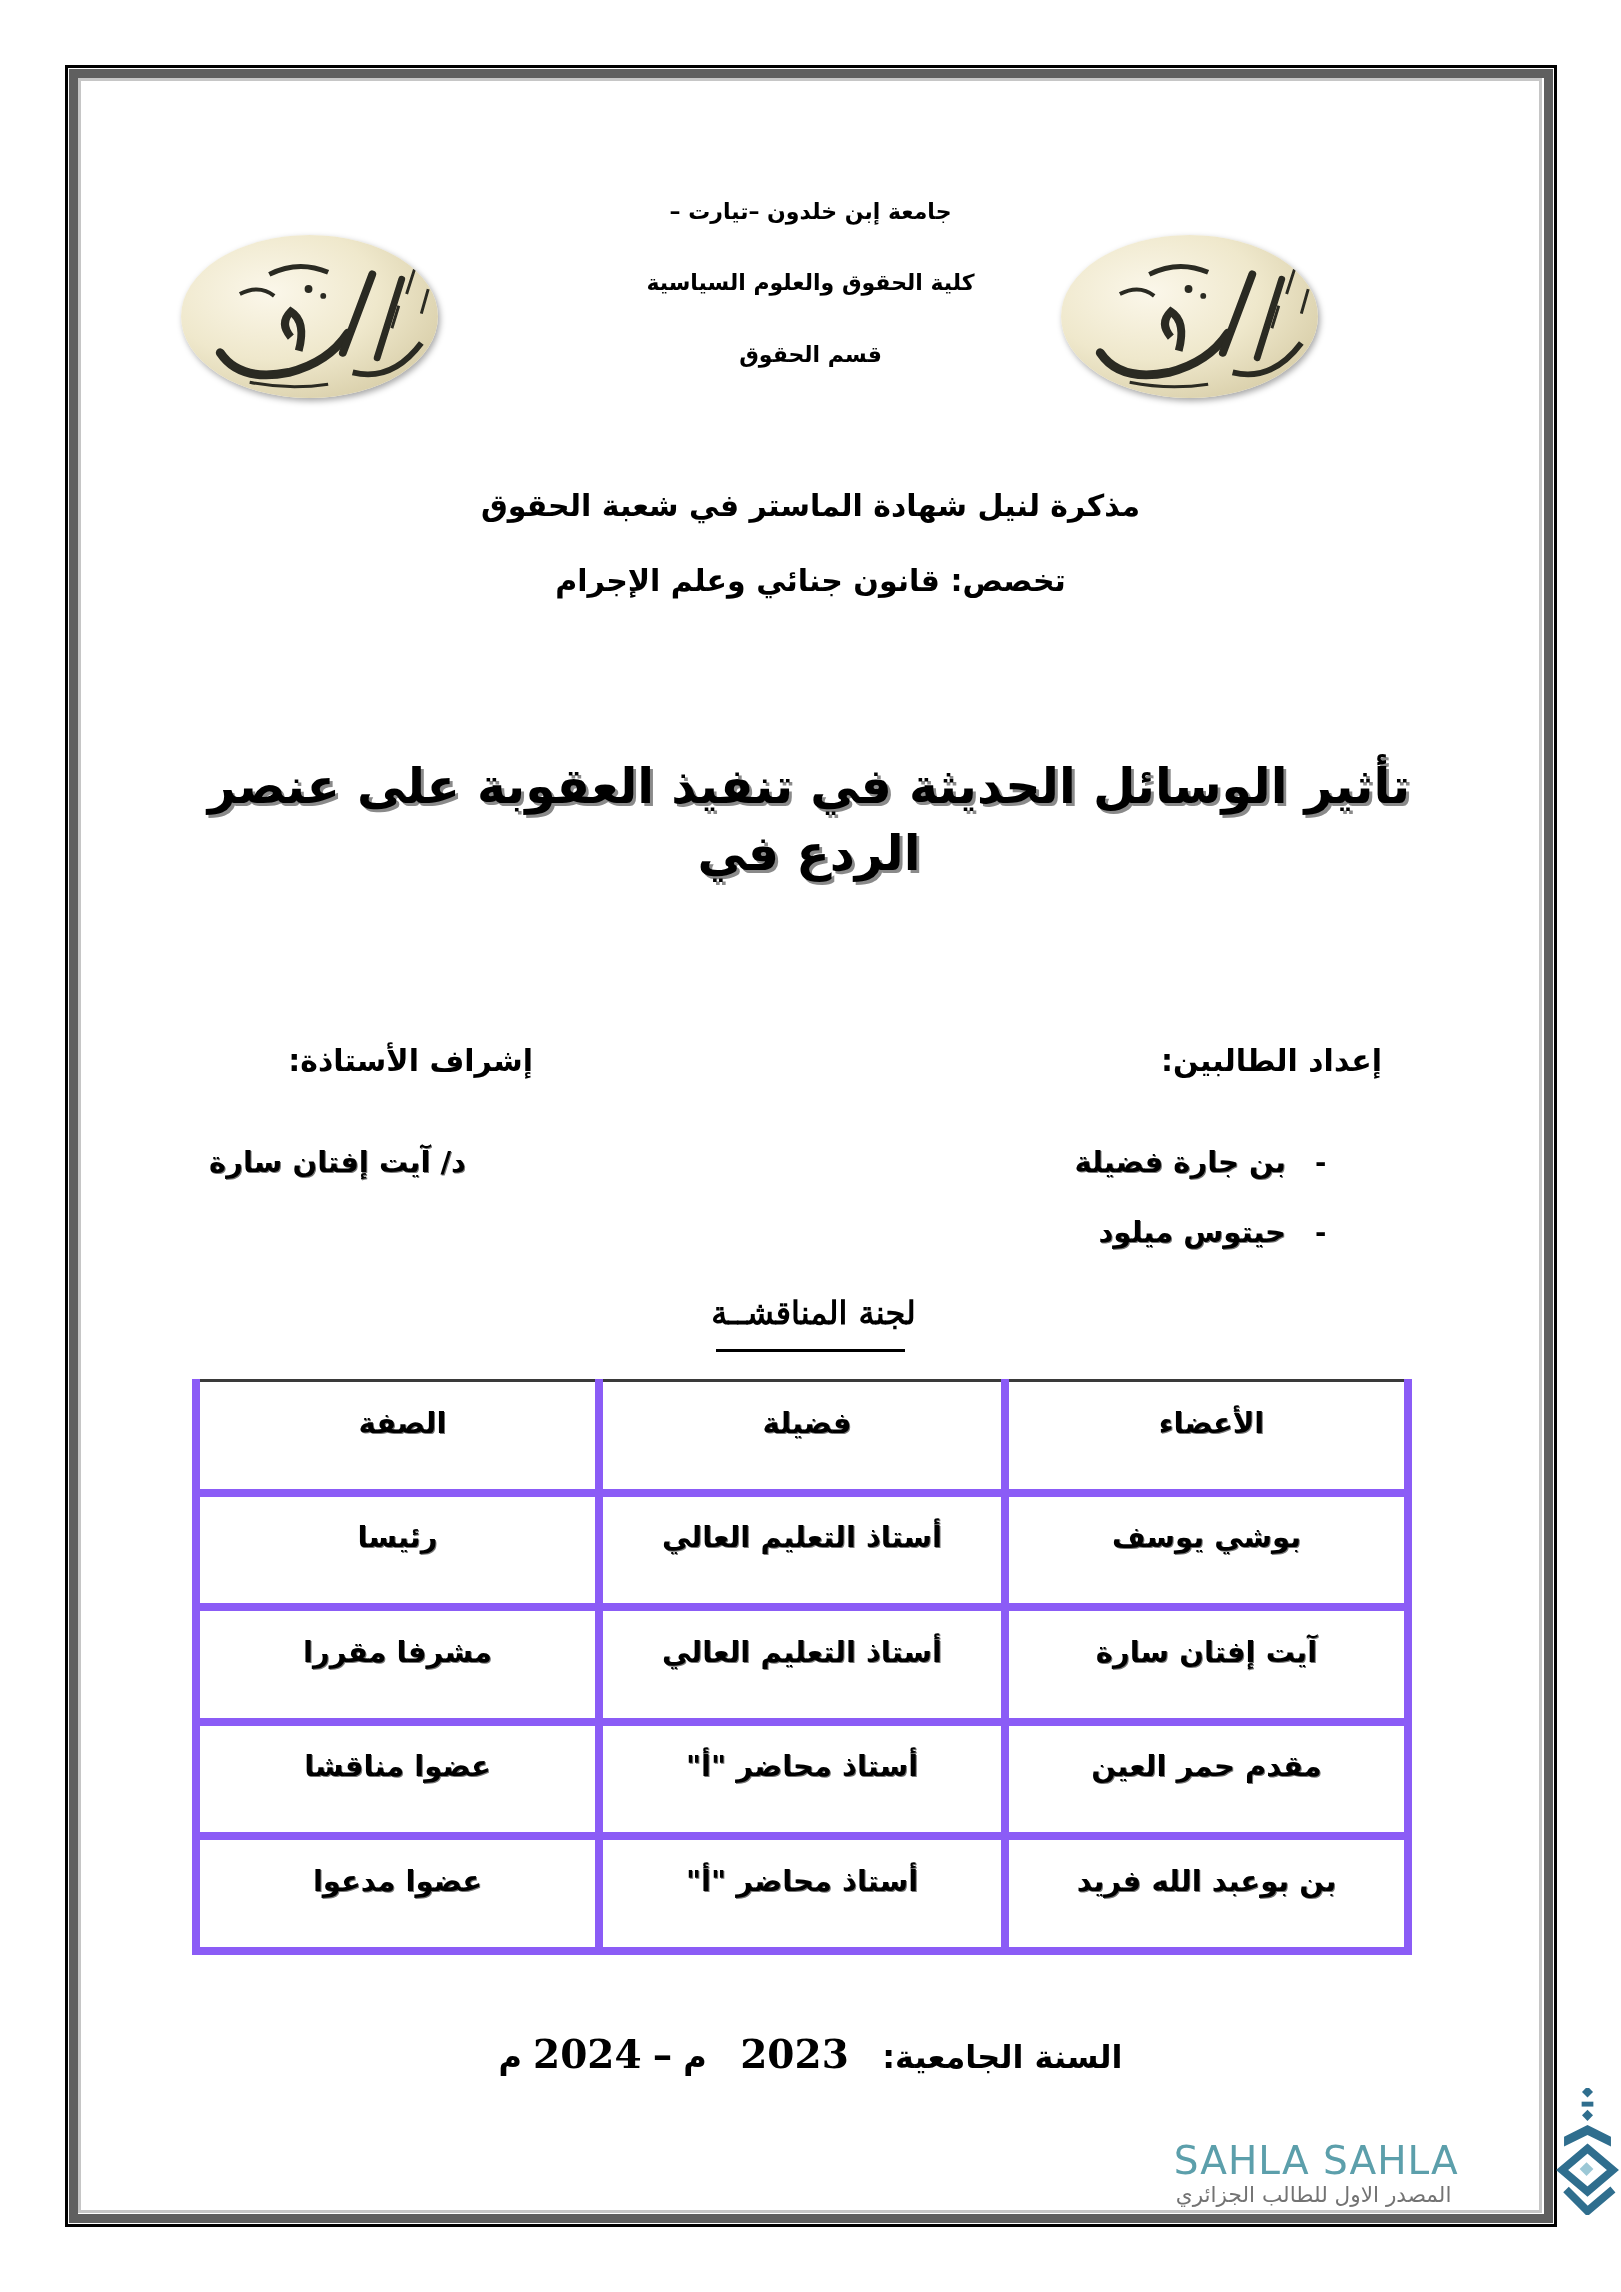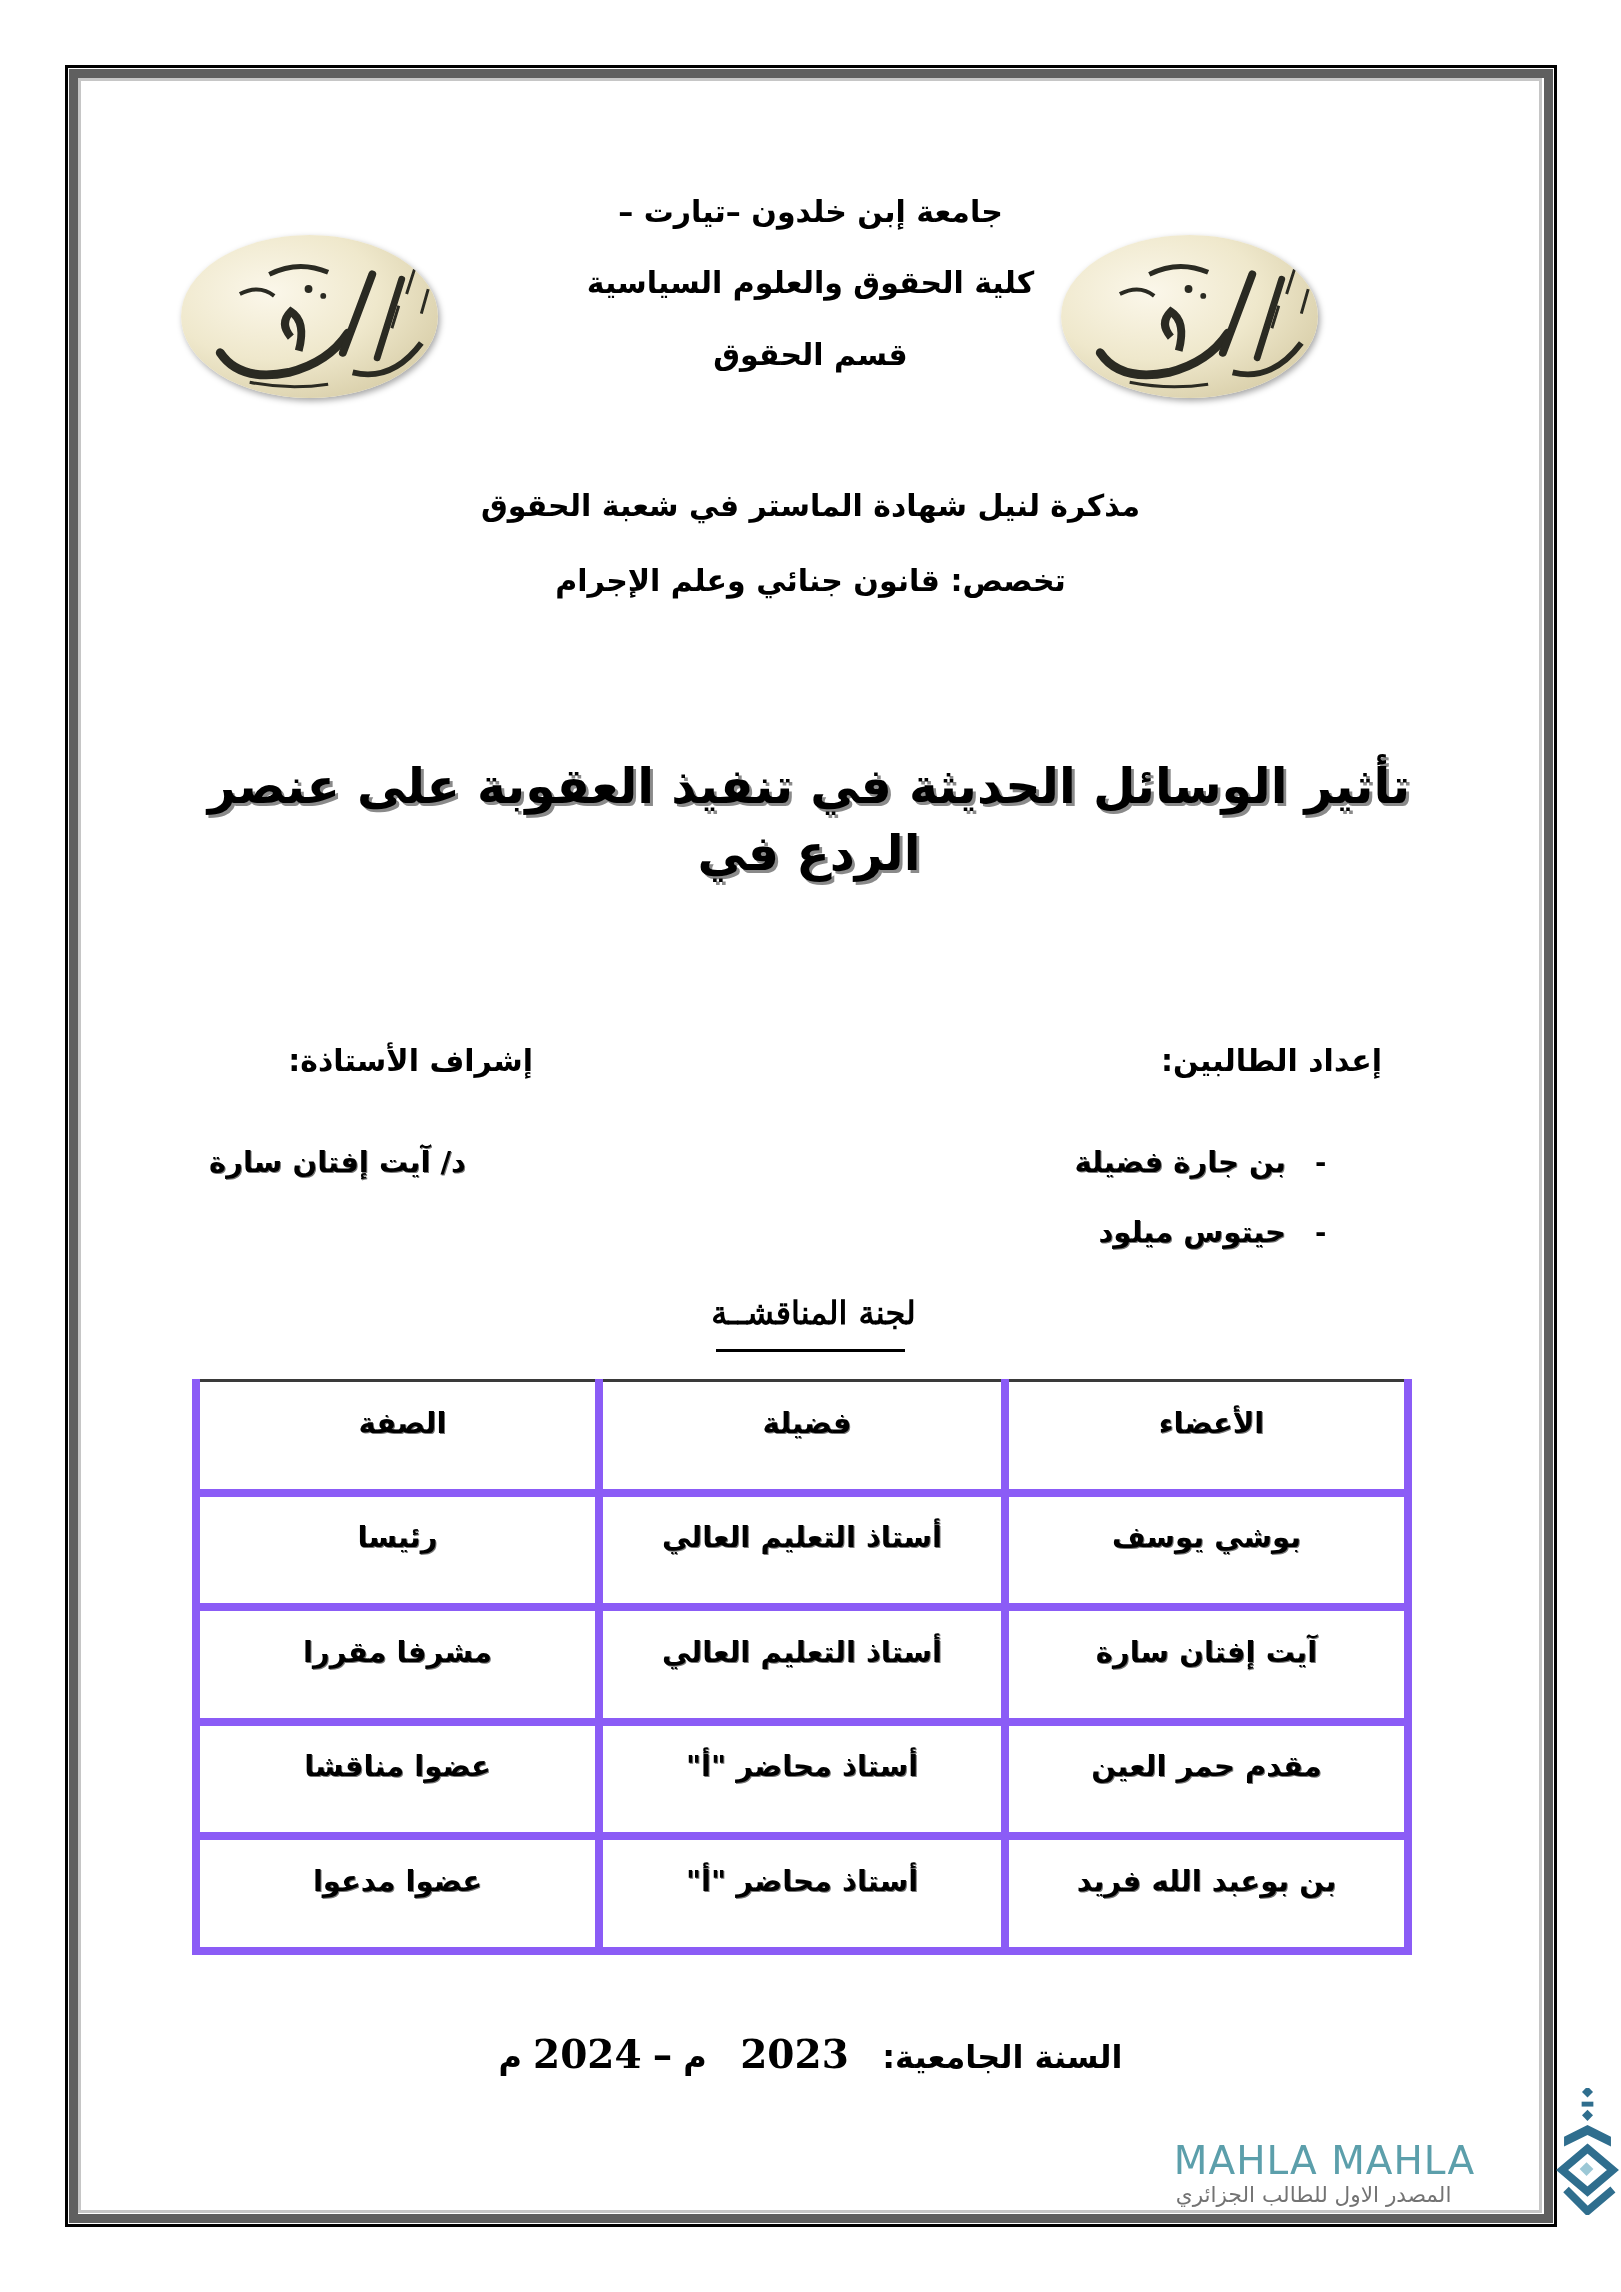--- a/index.html
+++ b/index.html
@@ -46,21 +46,21 @@
     .center-line {
       position: absolute;
       left: 0;
       width: 1621px;
       text-align: center;
       font-weight: bold;
       direction: rtl;
       white-space: nowrap;
     }
     .header-line {
-      font-size: 30px;
+      font-size: 22px;
       line-height: 39px;
     }
     .degree-line {
       font-size: 30px;
       line-height: 39px;
     }
     .thesis-title {
       position: absolute;
       left: 157px;
       width: 1304px;
@@ -309,21 +309,21 @@
   <span>&nbsp;</span>
   <span class="num">2023</span>
   <span>&nbsp;</span>
   <span>م</span>
   <span class="num">–</span>
   <span class="num">2024</span>
   <span>م</span>
 </div>
 
 <div class="watermark">
-  <div class="wm-title">MAHLA MAHLA</div>
+  <div class="wm-title">SAHLA SAHLA</div>
   <div class="wm-sub">المصدر الاول للطالب الجزائري</div>
   <svg class="wm-icon" viewBox="0 0 64 130">
     <rect x="28" y="0" width="8" height="8" transform="rotate(45 32 4)" fill="#2f6e8e"></rect>
     <rect x="26" y="14" width="12" height="5" fill="#2f6e8e"></rect>
     <rect x="28" y="24" width="8" height="8" transform="rotate(45 32 28)" fill="#2f6e8e"></rect>
     <path d="M8 50 L32 38 L56 50 L56 60 L32 48 L8 60 Z" fill="#2f6e8e"></path>
     <path d="M32 62 L58 84 L32 106 L6 84 Z" fill="none" stroke="#2f6e8e" stroke-width="8"></path>
     <rect x="26" y="78" width="10" height="10" transform="rotate(45 31 83)" fill="#9cc8d6"></rect>
     <path d="M10 104 L32 126 L58 104" fill="none" stroke="#2f6e8e" stroke-width="8"></path>
   </svg>

